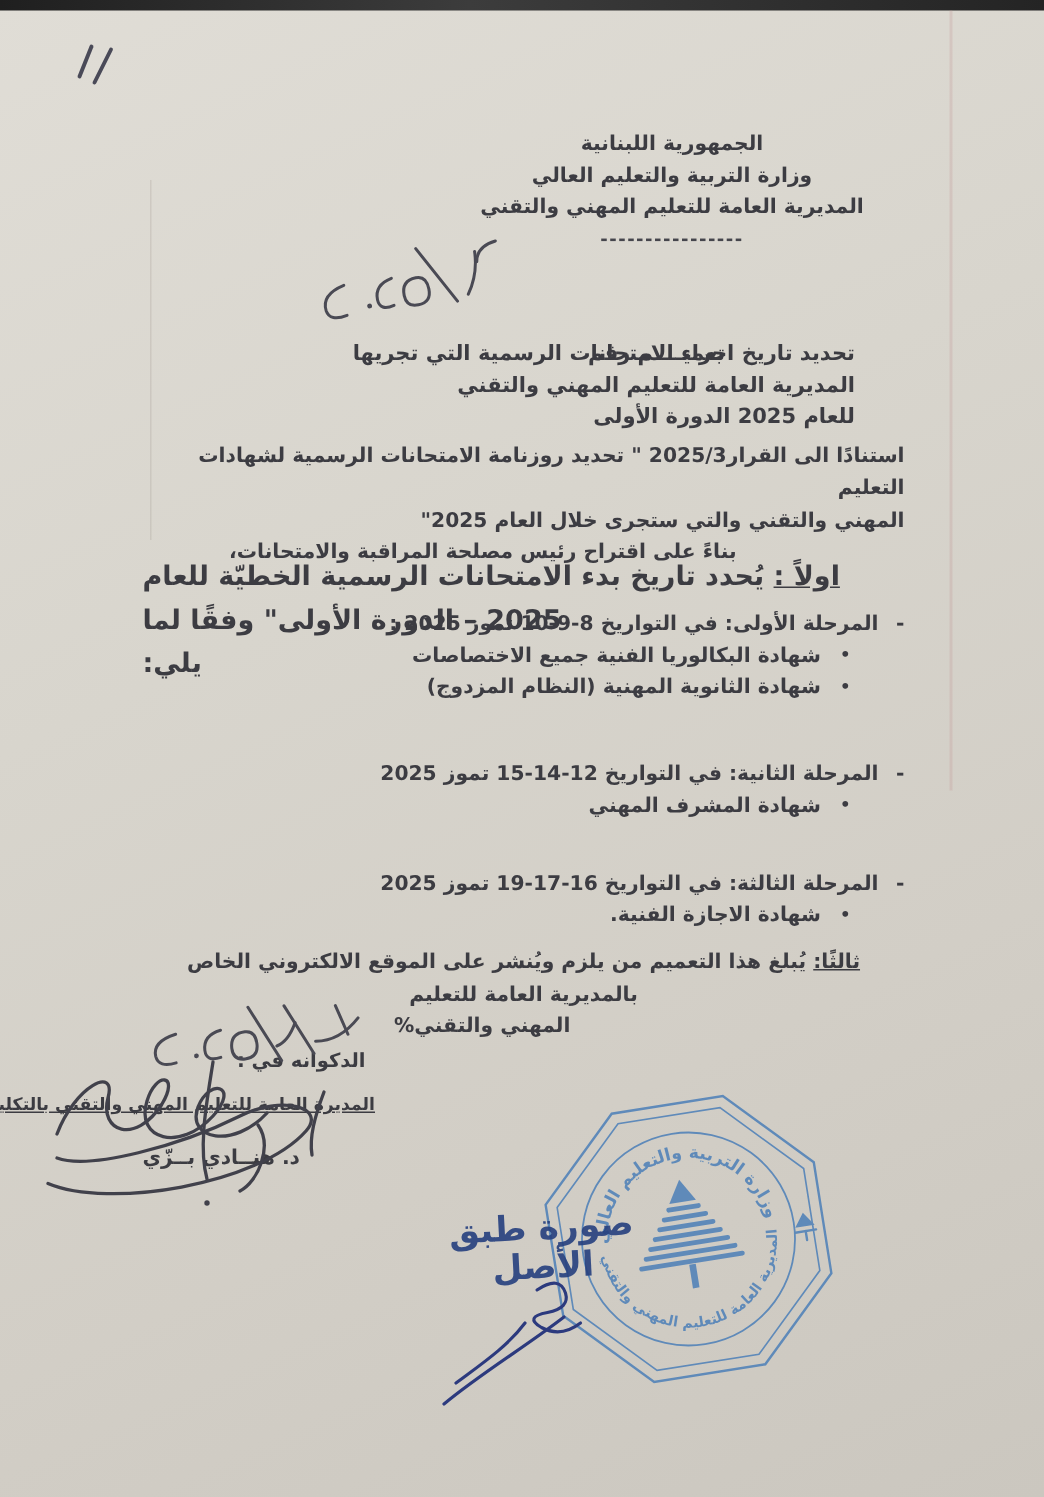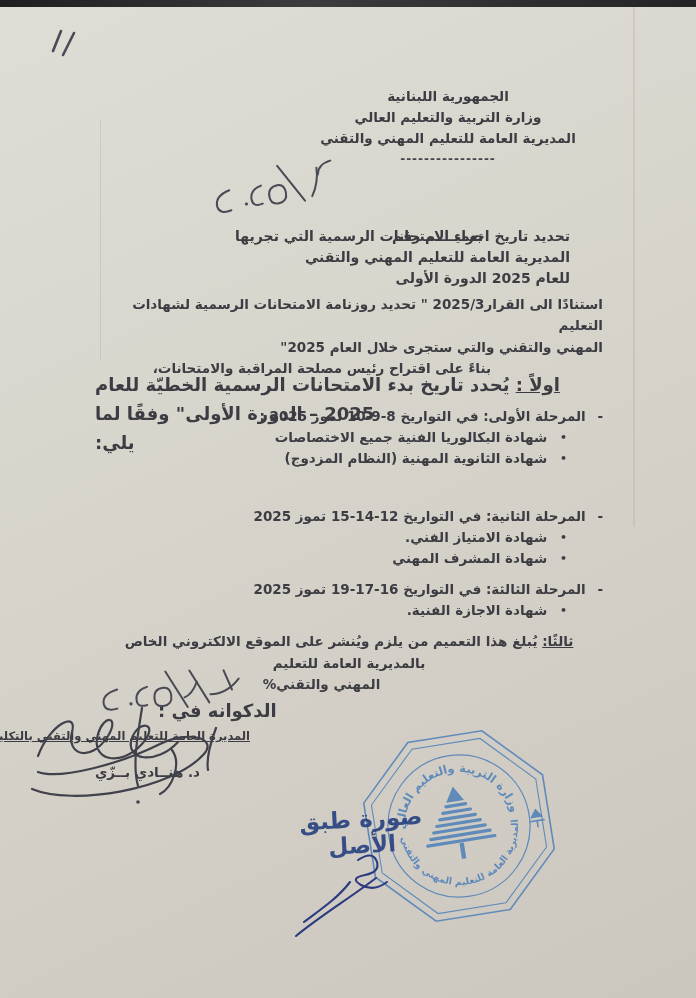--- a/index.html
+++ b/index.html
@@ -37,21 +37,21 @@
   .stage{left:95px;width:508px;font-size:13.5px;line-height:1.55;text-align:right;}
   .stage .stage-title{font-weight:bold;}
   .stage .dash{display:inline-block;margin-left:7px;}
   .stage .item{padding-right:36px;font-weight:bold;}
   .stage .blt{display:inline-block;margin-left:8px;font-size:11px;vertical-align:1px;}
   .st1{top:406px;} .st2{top:506px;} .st3{top:579px;}
 
   .clause3{top:631px;left:95px;width:508px;font-size:13.5px;line-height:1.6;text-align:center;}
   .clause3 .l2{padding-right:55px;}
 
-  .sig-place{top:700px;left:158px;font-size:18px;}
+  .sig-place{top:700px;left:158px;font-size:13px;}
   .sig-title{top:729px;left:20px;width:230px;font-size:11.5px;white-space:nowrap;
     text-decoration:underline;text-align:center;}
   .sig-name{top:764px;left:95px;font-size:13.5px;letter-spacing:.5px;}
 
   .hand{position:absolute;}
   .hand svg{display:block;}
 
   .stamp{position:absolute;left:356px;top:726px;width:206px;height:200px;
     transform:rotate(-9deg);opacity:.85;}
   .truecopy{position:absolute;left:264px;top:806px;width:195px;text-align:center;
@@ -128,24 +128,20 @@
     <div class="item">
       <span class="blt">•</span>
       <span>شهادة الثانوية المهنية  (النظام المزدوج)</span>
     </div>
   </div>
 
   <div class="txt stage st2">
     <div class="stage-title">
       <span class="dash">-</span>
       <span>المرحلة الثانية: في التواريخ 12-14-15 تموز 2025</span>
-    </div>
-    <div class="item">
-      <span class="blt">•</span>
-      <span>شهادة الامتياز الفني.</span>
     </div>
     <div class="item">
       <span class="blt">•</span>
       <span>شهادة المشرف المهني</span>
     </div>
   </div>
 
   <div class="txt stage st3">
     <div class="stage-title">
       <span class="dash">-</span>

